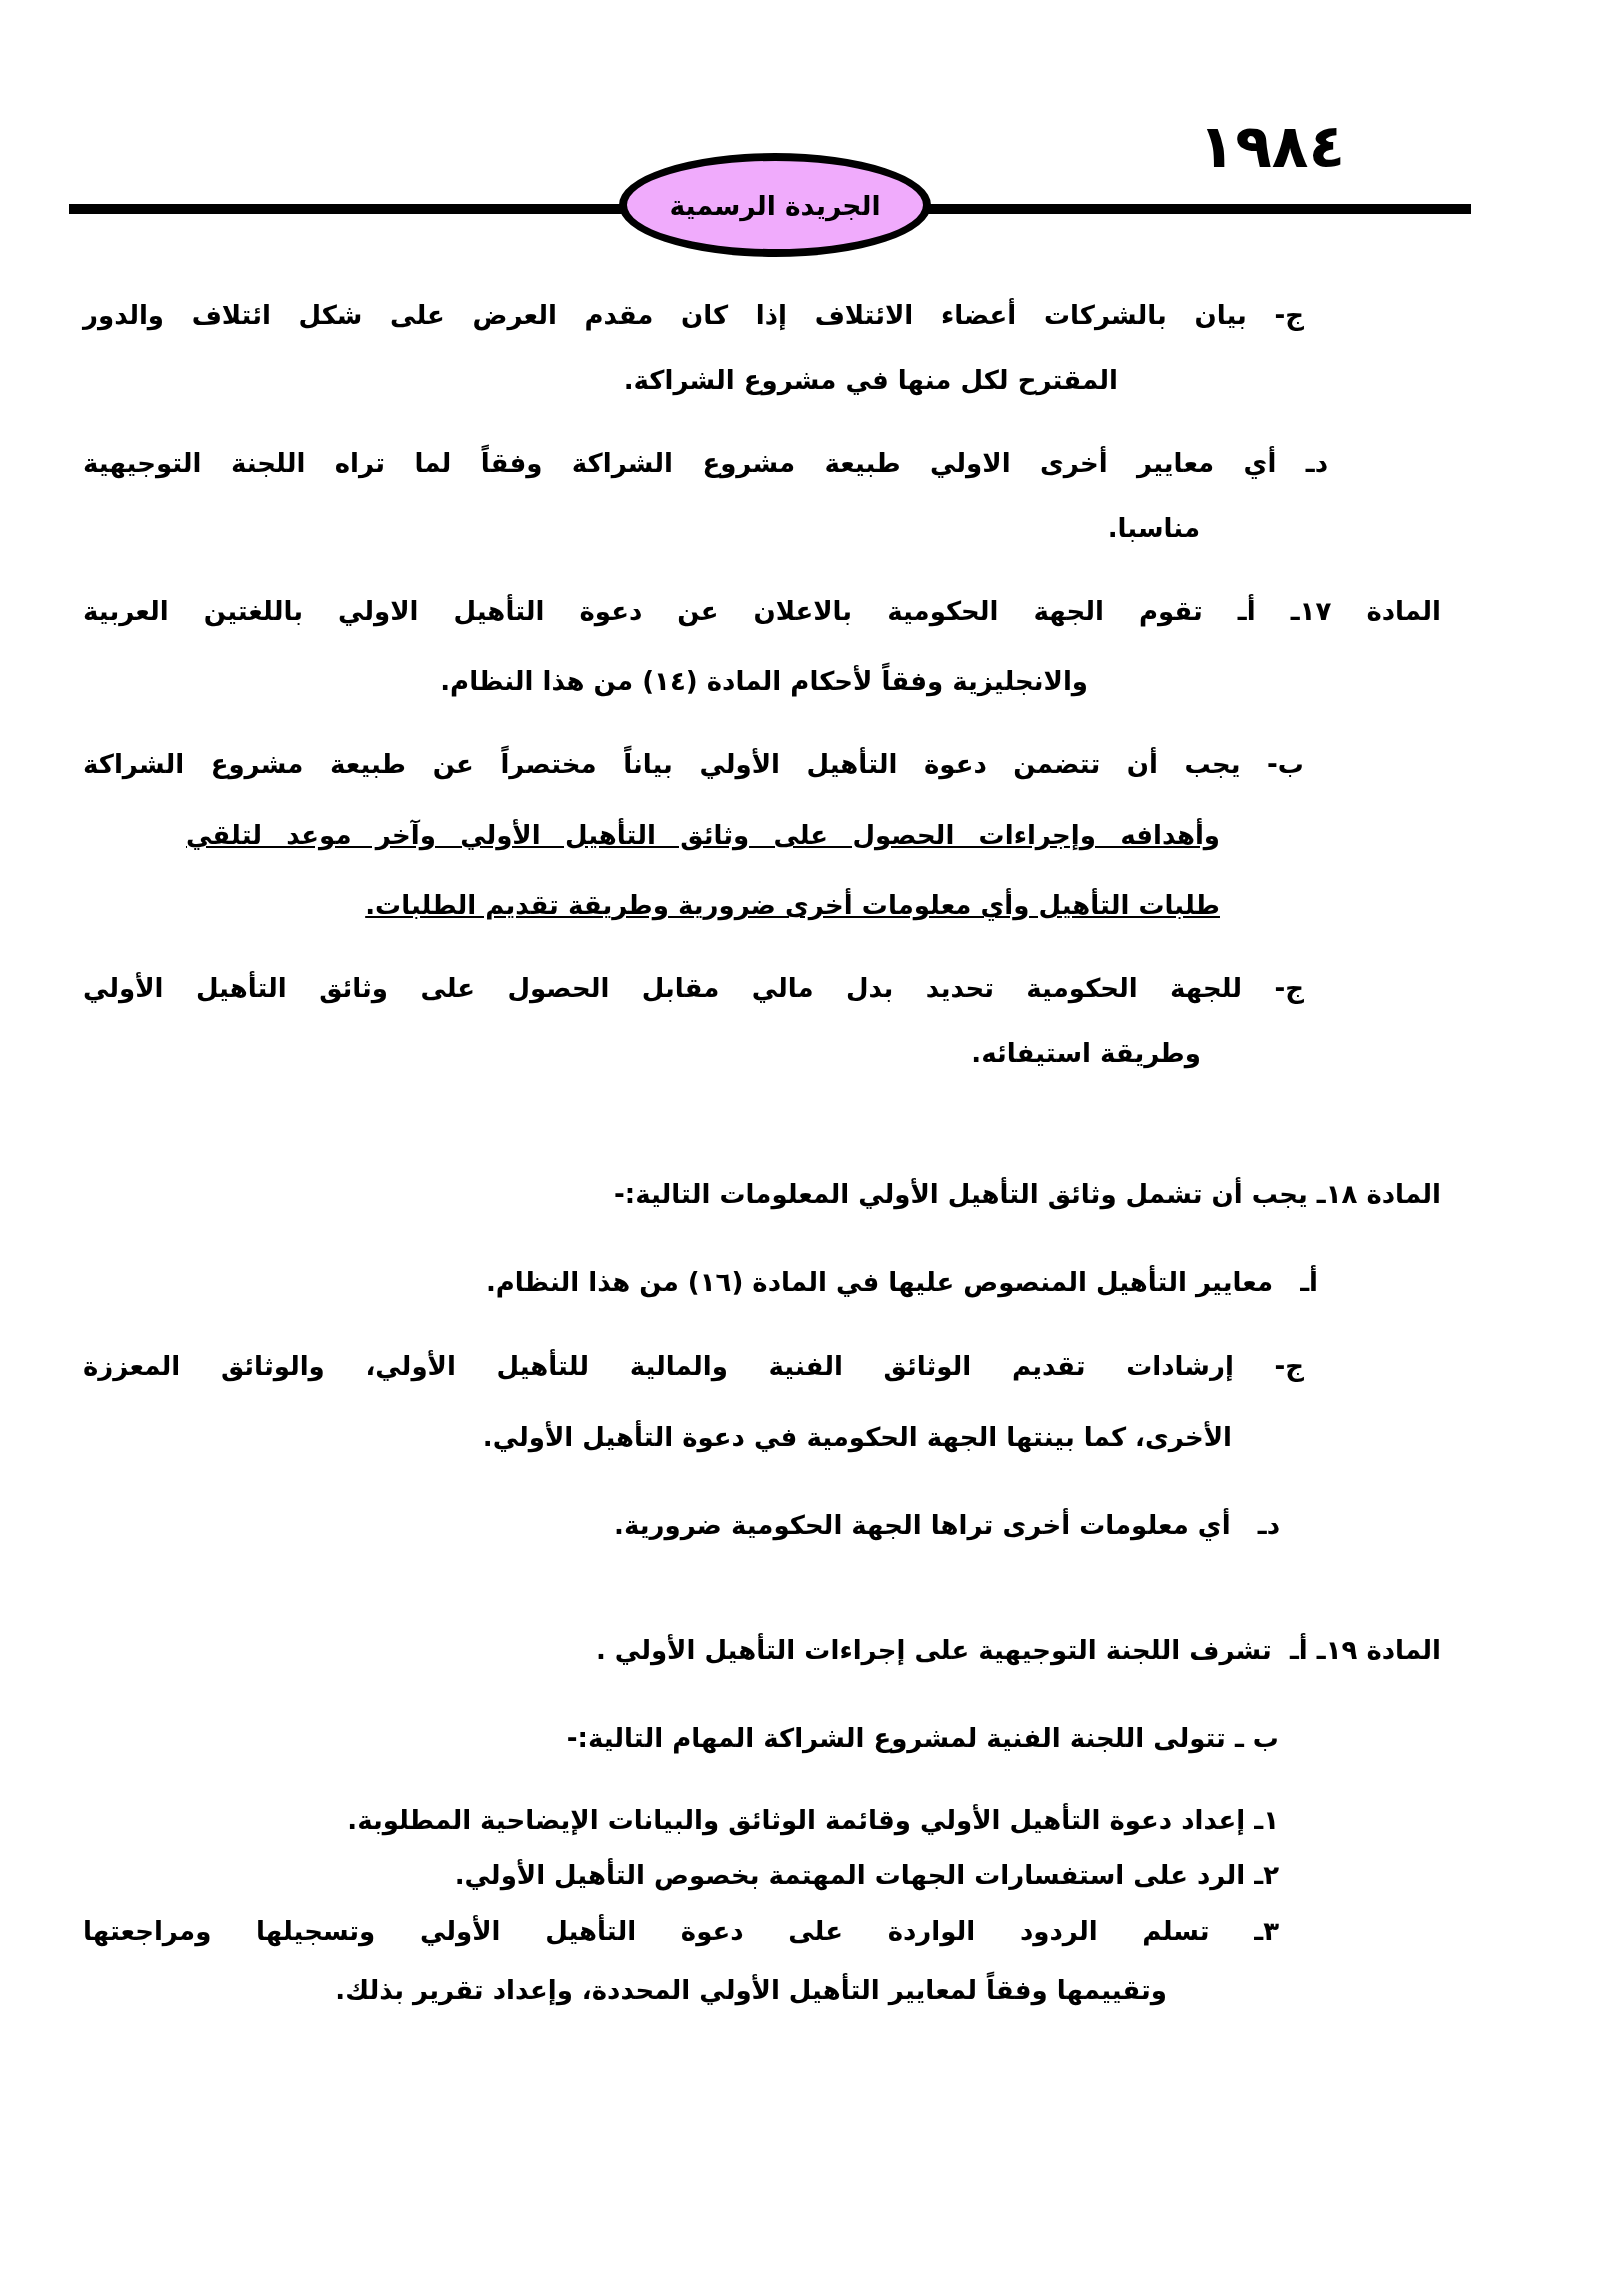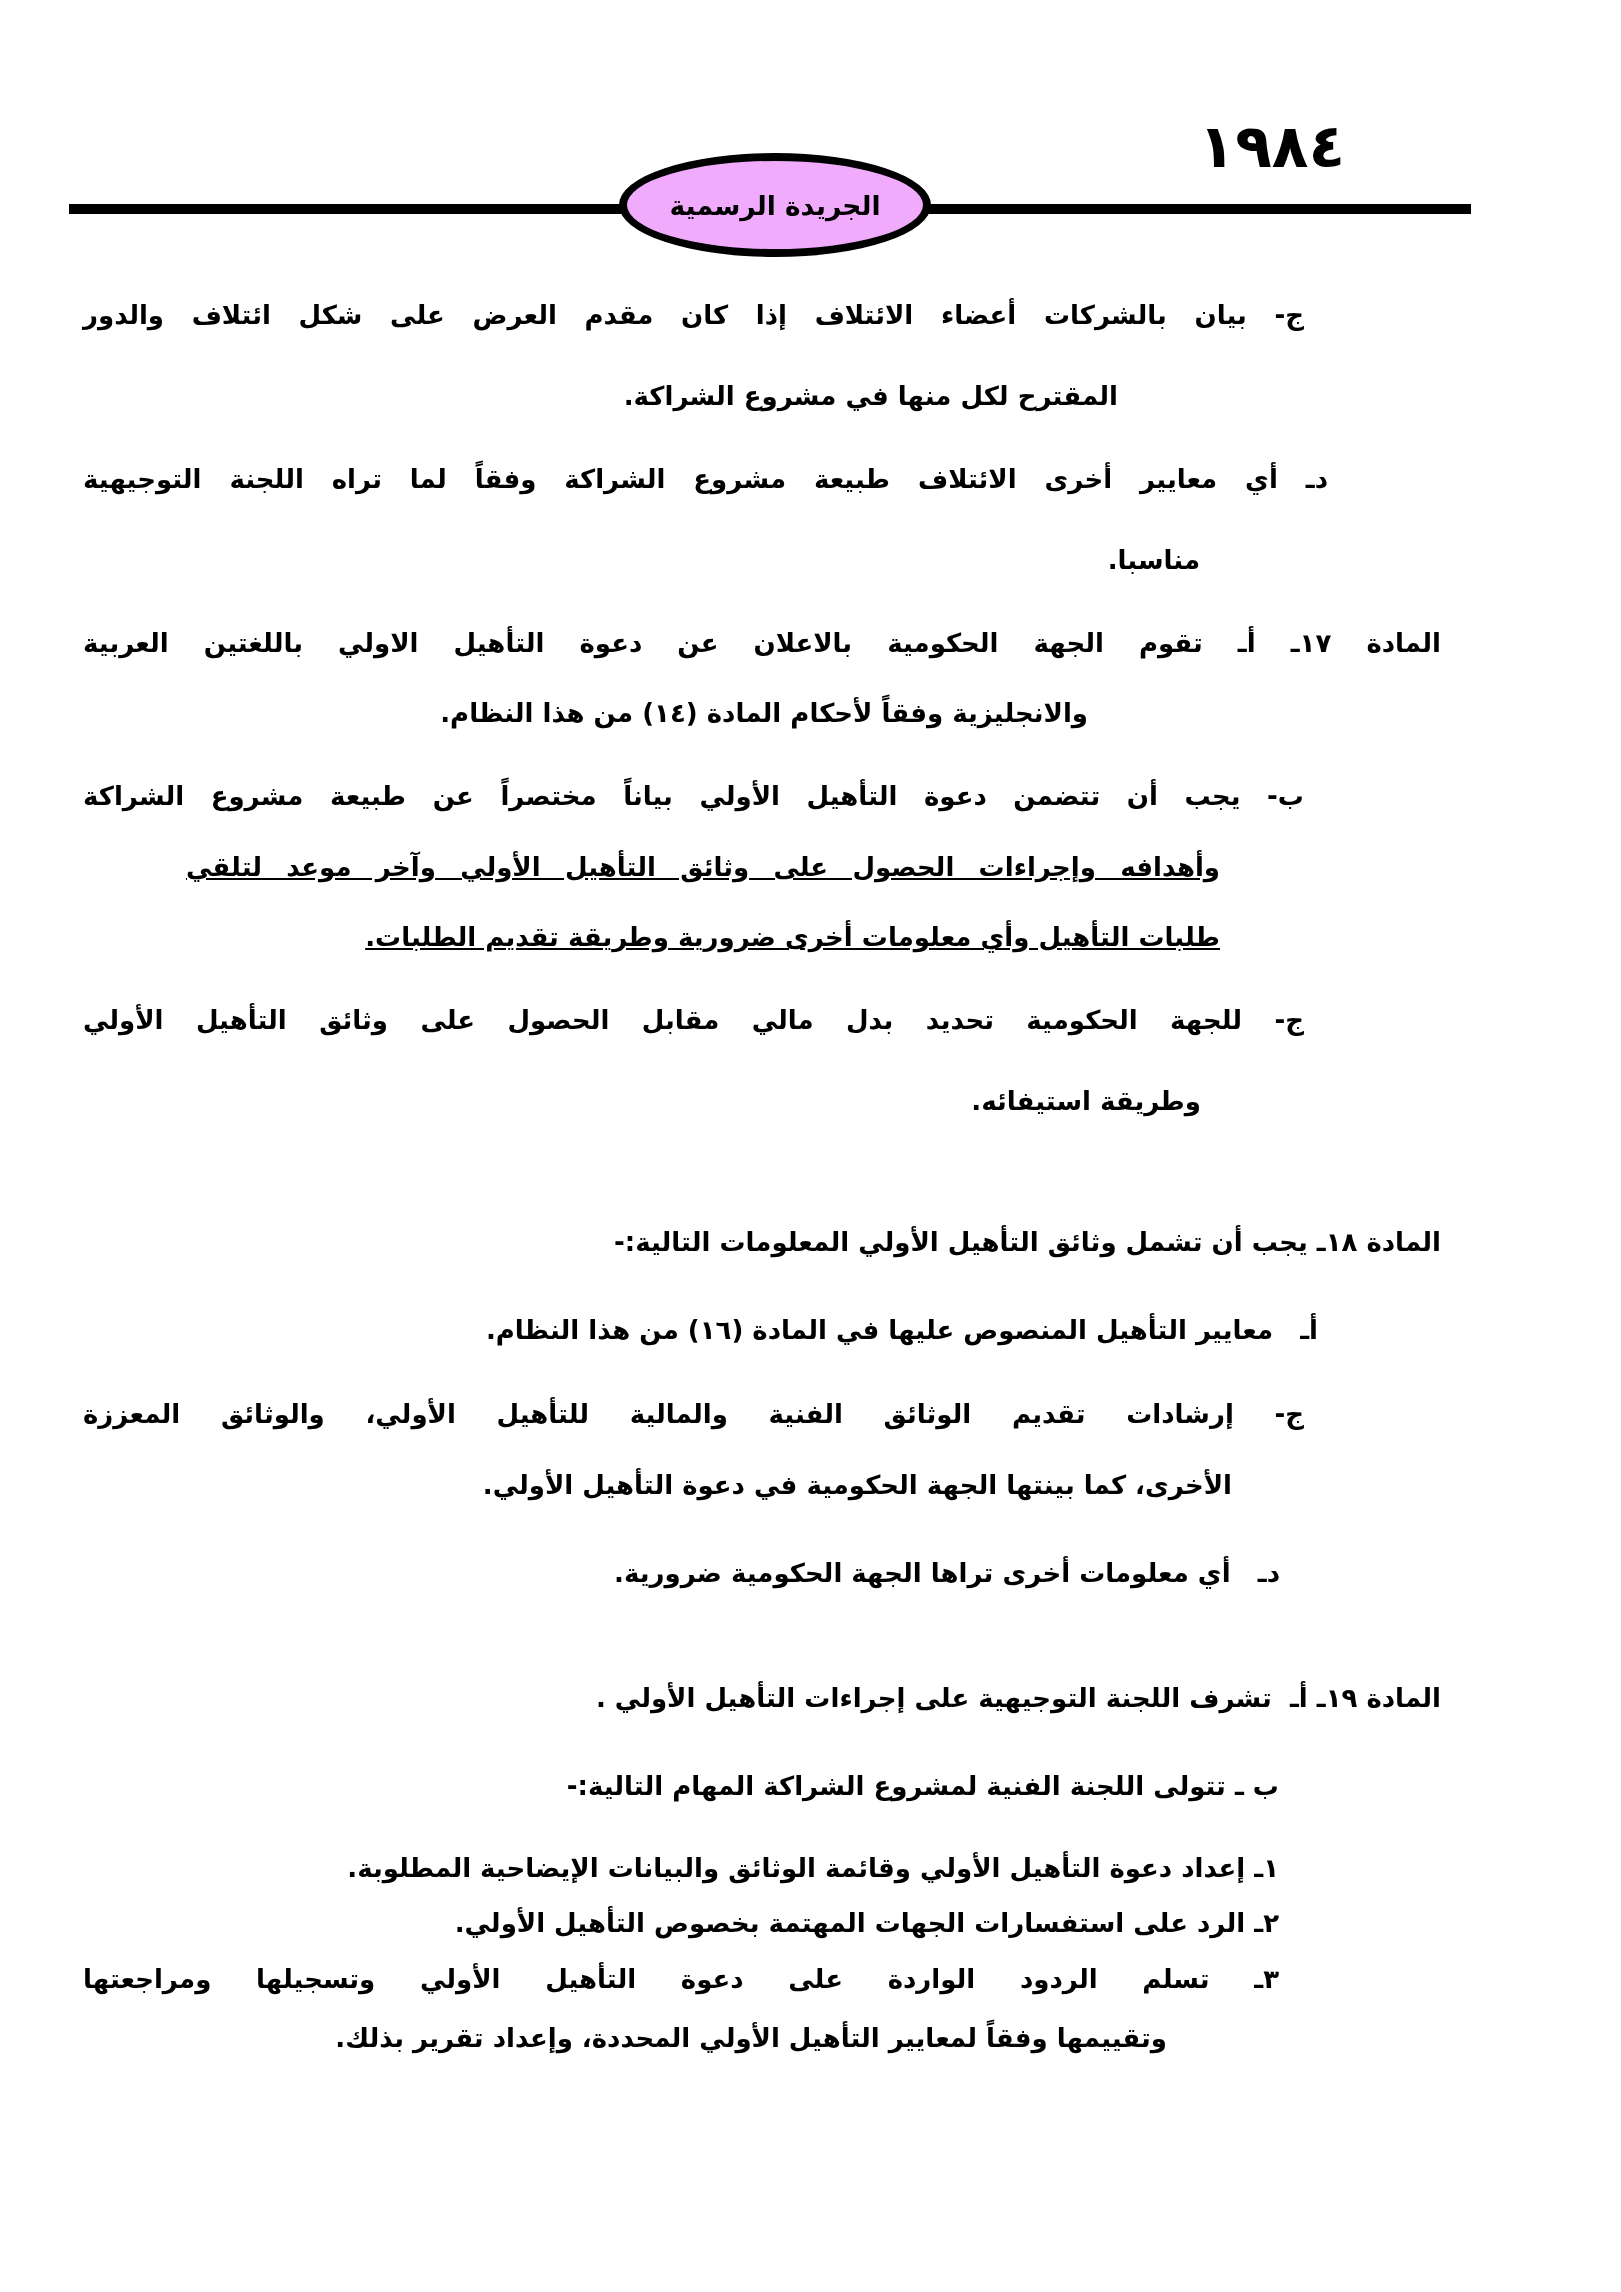--- a/index.html
+++ b/index.html
@@ -35,42 +35,42 @@
   .mr0{margin-right:0;}       .mr115{margin-right:113px;}
   .mr125{margin-right:123px;} .mr140{margin-right:137px;}
   .mr164{margin-right:161px;} .mr165{margin-right:162px;}
   .mr213{margin-right:209px;} .mr225{margin-right:221px;text-decoration:underline;}
   .mr245{margin-right:240px;} .mr246{margin-right:241px;}
   .mr280{margin-right:274px;} .mr330{margin-right:323px;}
   .mr360{margin-right:353px;}
   .ml105{margin-left:103px;}
   
   .g0{margin-top:0;}   .g13{margin-top:12.7px;} .g16{margin-top:15.7px;}
-  .g26{margin-top:38px;}.g28{margin-top:27.4px;}.g40{margin-top:39px;}
+  .g26{margin-top:22px;}.g28{margin-top:27.4px;}.g40{margin-top:39px;}
   .g41{margin-top:40px;}.g42{margin-top:41px;}.g43{margin-top:42px;}
   .g46{margin-top:45px;}.g84{margin-top:82px;}.g100{margin-top:98px;}
 </style>
 </head>
 <body>
 
 <div class="page-number">١٩٨٤</div>
 <div class="header-rule"></div>
 <div class="seal">
   <span class="seal-label">الجريدة الرسمية</span>
 </div>
 
 <div class="doc">
 
   <div>
     <div class="line j mr140 g0">ج- بيان بالشركات أعضاء الائتلاف إذا كان مقدم العرض على شكل ائتلاف والدور</div>
     <div class="line r mr330 g26">المقترح لكل منها في مشروع الشراكة.</div>
   </div>
 
   <div>
-    <div class="line j mr115 g41">دـ  أي معايير أخرى الائتلاف طبيعة مشروع الشراكة وفقاً لما تراه اللجنة التوجيهية</div>
+    <div class="line j mr115 g41">دـ  أي معايير أخرى الاولي طبيعة مشروع الشراكة وفقاً لما تراه اللجنة التوجيهية</div>
     <div class="line r mr246 g26">مناسبا.</div>
   </div>
 
   <div>
     <div class="line j mr0 g41">المادة ١٧ـ أـ تقوم الجهة الحكومية بالاعلان عن دعوة التأهيل الاولي باللغتين العربية</div>
     <div class="line r mr360 g28">والانجليزية وفقاً لأحكام المادة (١٤) من هذا النظام.</div>
   </div>
 
   <div>
     <div class="line j mr140 g41">ب- يجب أن تتضمن دعوة التأهيل الأولي بياناً مختصراً عن طبيعة مشروع الشراكة</div>

